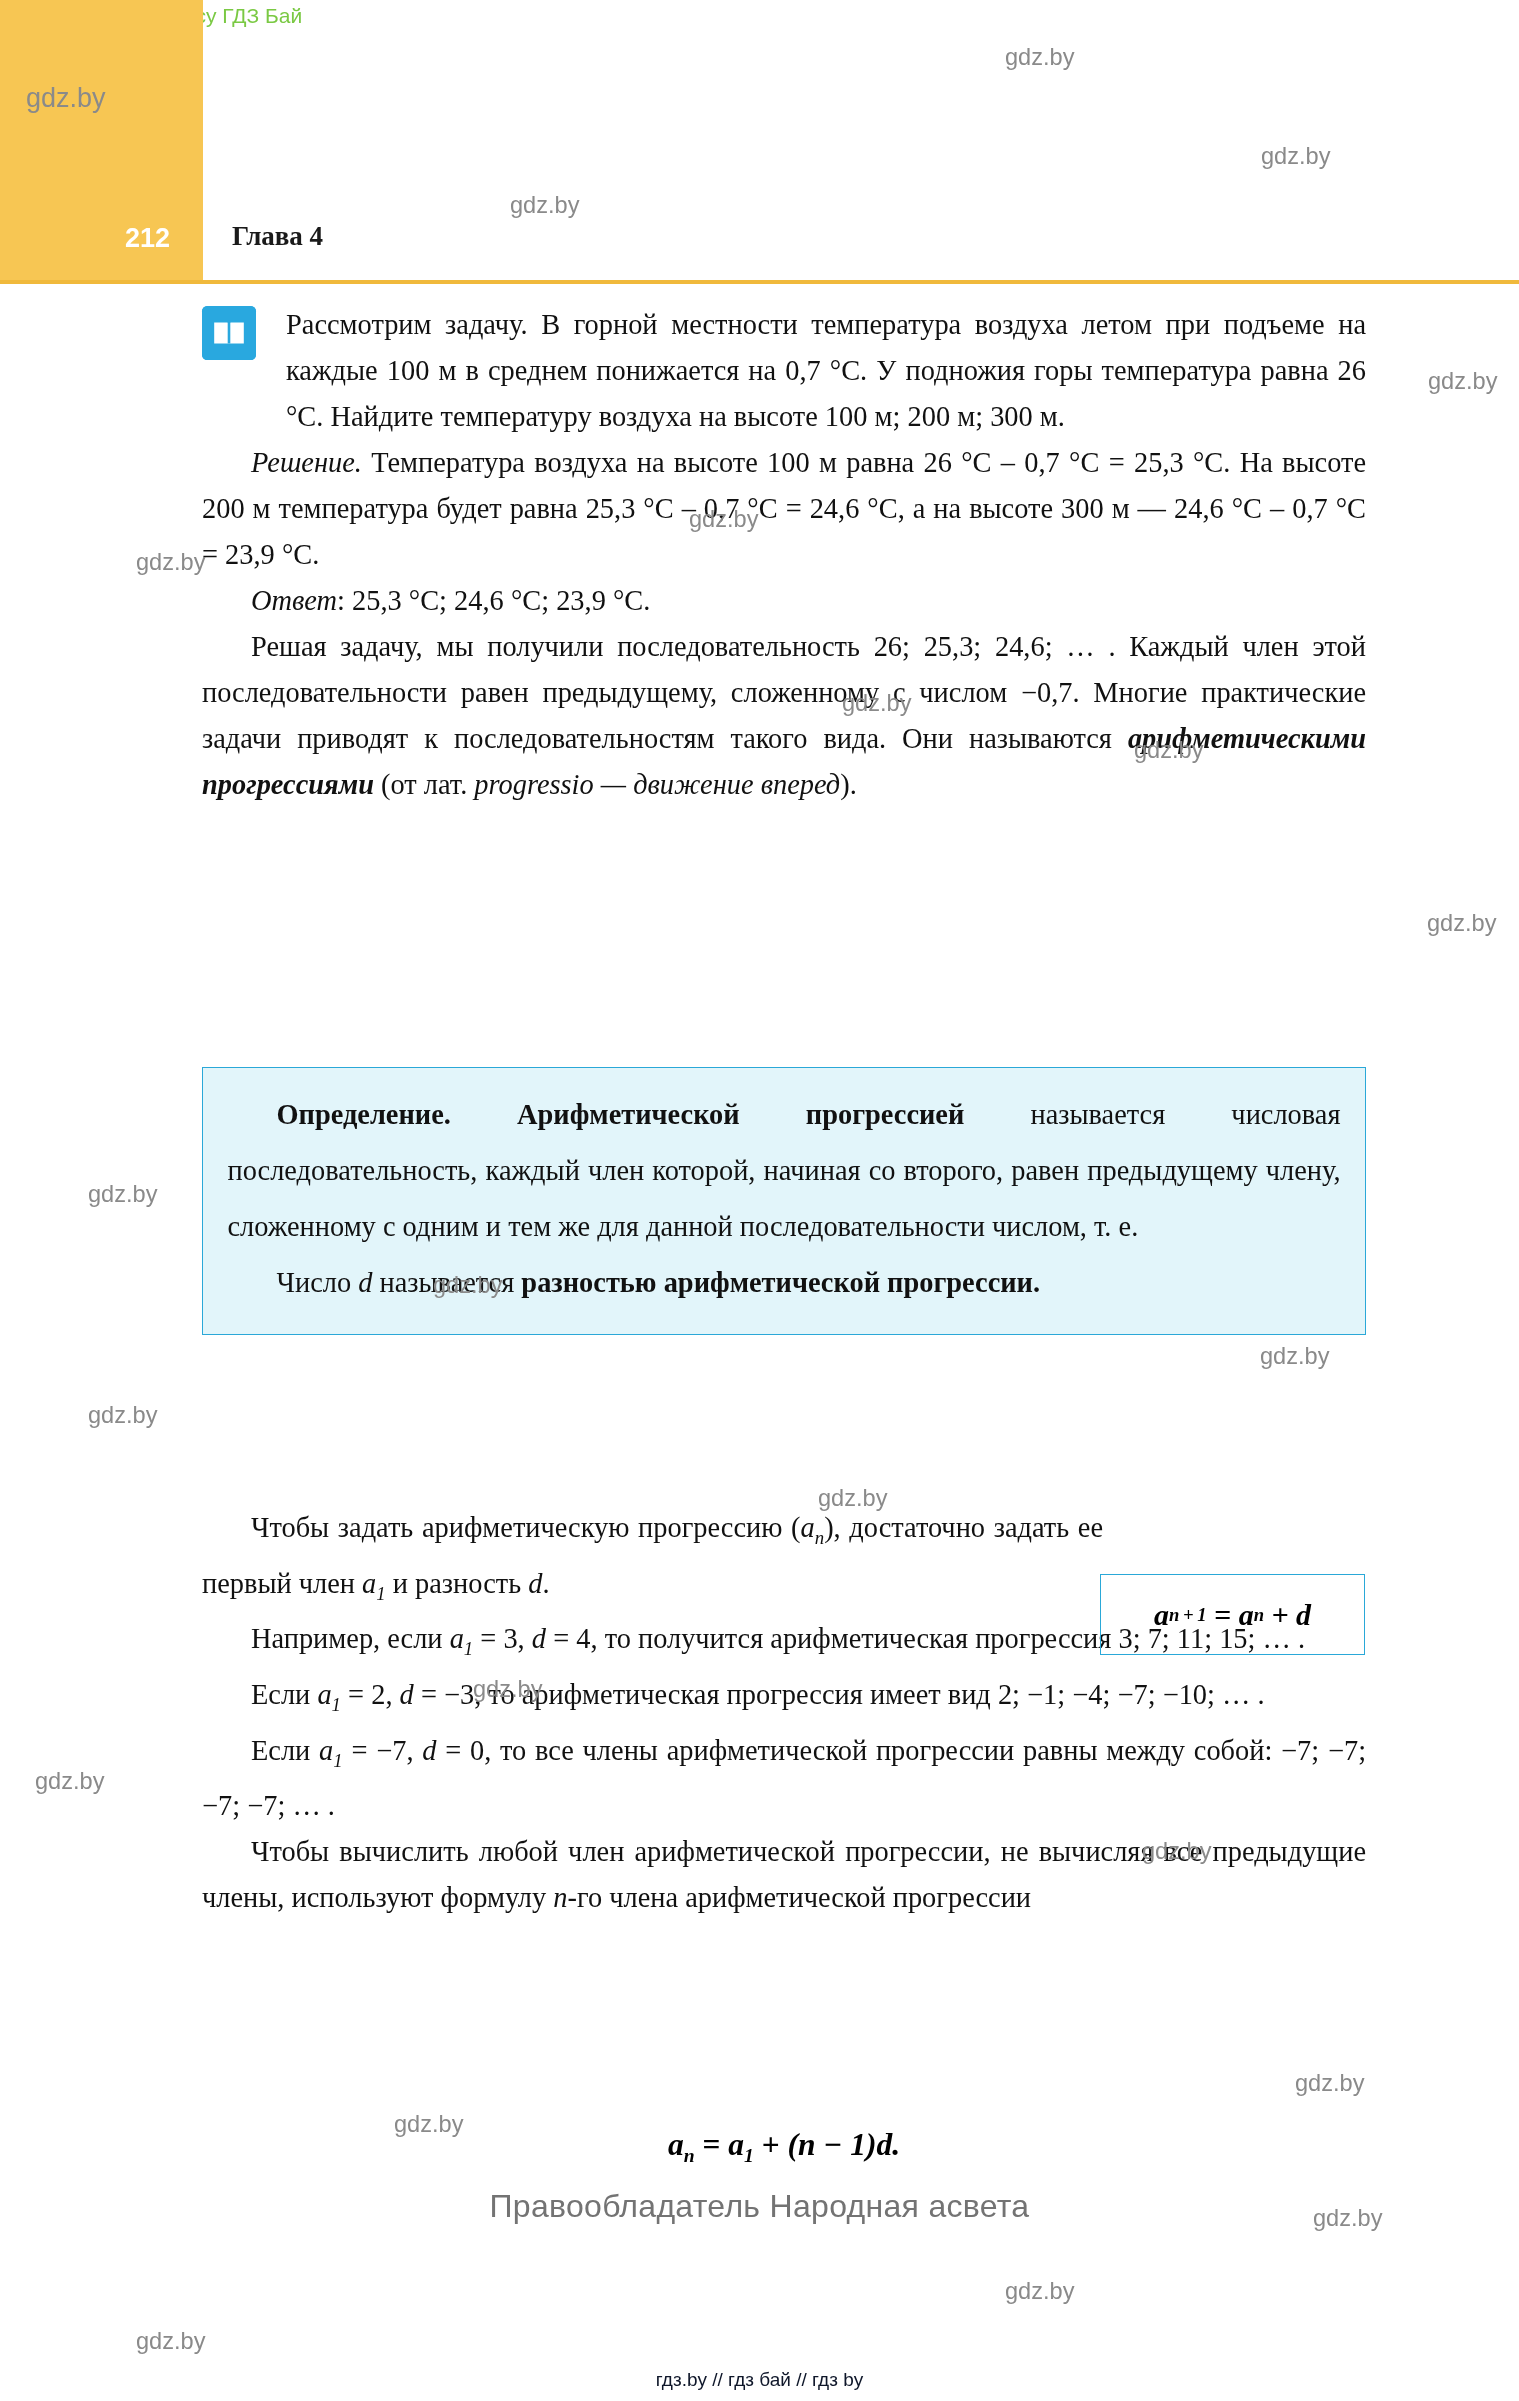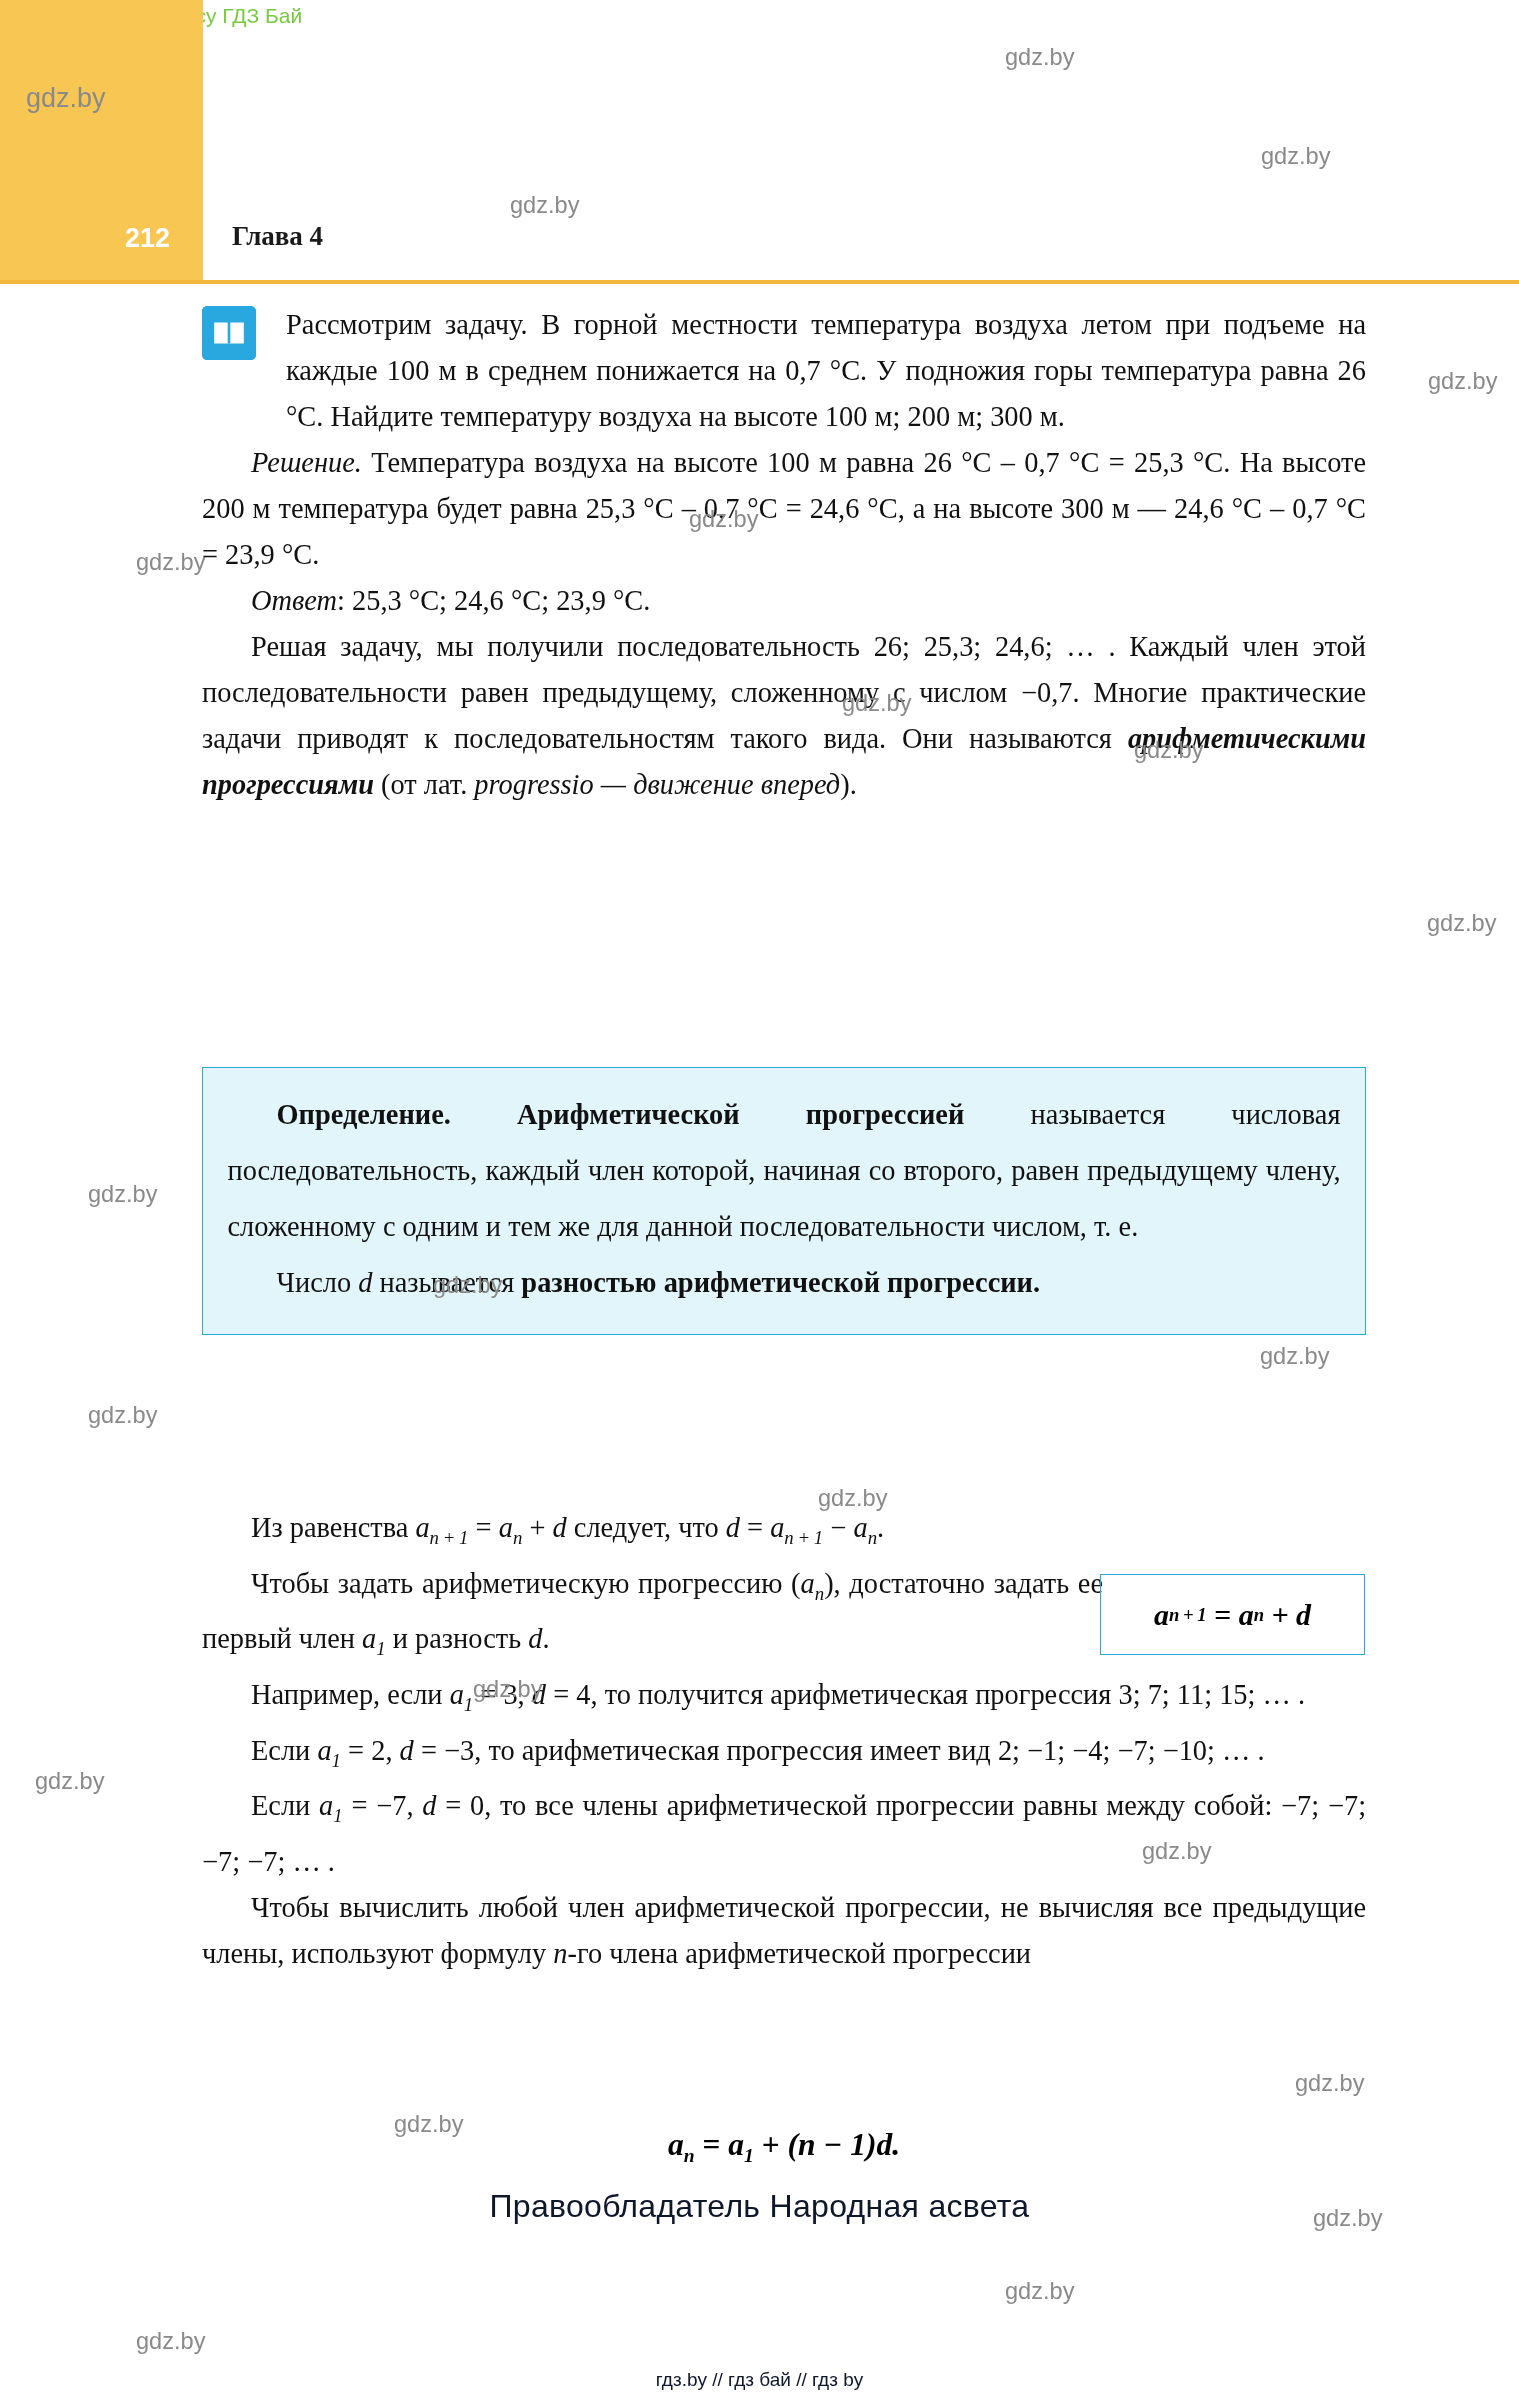--- a/index.html
+++ b/index.html
@@ -42,21 +42,21 @@
     color: #0f172a;
     font-family: "Liberation Sans", sans-serif;
     font-size: 19px;
   }
   .copyright {
     position: absolute;
     left: 0;
     top: 2188px;
     width: 100%;
     text-align: center;
-    color: #0f172a;
+    color: #737373;
     font-family: "Liberation Sans", sans-serif;
     font-size: 32px;
     letter-spacing: 0.3px;
   }
 
   
   .page-header {
     position: absolute;
     top: 0;
     left: 0;
@@ -227,21 +227,20 @@
 
   <p class="indent"><span>Решая задачу, мы получили последовательность 26; 25,3; 24,6; … . Каждый член этой последовательности равен предыдущему, сложенному с числом −0,7. Многие практические задачи приводят к последовательностям такого вида. Они называются </span><span class="bold-ital">арифметическими прогрессиями</span><span> (от лат. </span><span class="ital">progressio — движение вперед</span><span>).</span></p>
 </div>
 
 <div class="definition-box">
   <p class="indent"><span class="bold">Определение.</span><span class="bold"> Арифметической прогрессией</span><span> называется числовая последовательность, каждый член которой, начиная со второго, равен предыдущему члену, сложенному с одним и тем же для данной последовательности числом, т. е.</span></p>
   <p class="indent"><span>Число </span><span class="m">d</span><span> называется </span><span class="bold">разностью арифметической прогрессии.</span></p>
 </div>
 
 <div class="tail">
-  <p class="indent">Из равенства <span class="m">a<sub>n + 1</sub></span> = <span class="m">a<sub>n</sub></span> + <span class="m">d</span> следует, что <span class="m">d</span> = <span class="m">a<sub>n + 1</sub></span> − <span class="m">a<sub>n</sub></span>.</p>
 
   <p class="indent" style="width:901px;">Чтобы задать арифметическую прогрессию (<span class="m">a<sub>n</sub></span>), достаточно задать ее первый член <span class="m">a<sub>1</sub></span> и разность <span class="m">d</span>.</p>
 
   <p class="indent">Например, если <span class="m">a<sub>1</sub></span> = 3, <span class="m">d</span> = 4, то получится арифметическая прогрессия 3; 7; 11; 15; … .</p>
 
   <p class="indent">Если <span class="m">a<sub>1</sub></span> = 2, <span class="m">d</span> = −3, то арифметическая прогрессия имеет вид 2; −1; −4; −7; −10; … .</p>
 
   <p class="indent">Если <span class="m">a<sub>1</sub></span> = −7, <span class="m">d</span> = 0, то все члены арифметической прогрессии равны между собой: −7; −7; −7; −7; … .</p>
 
   <p class="indent">Чтобы вычислить любой член арифметической прогрессии, не вычисляя все предыдущие члены, используют формулу <span class="m">n</span>-го члена арифметической прогрессии</p>

